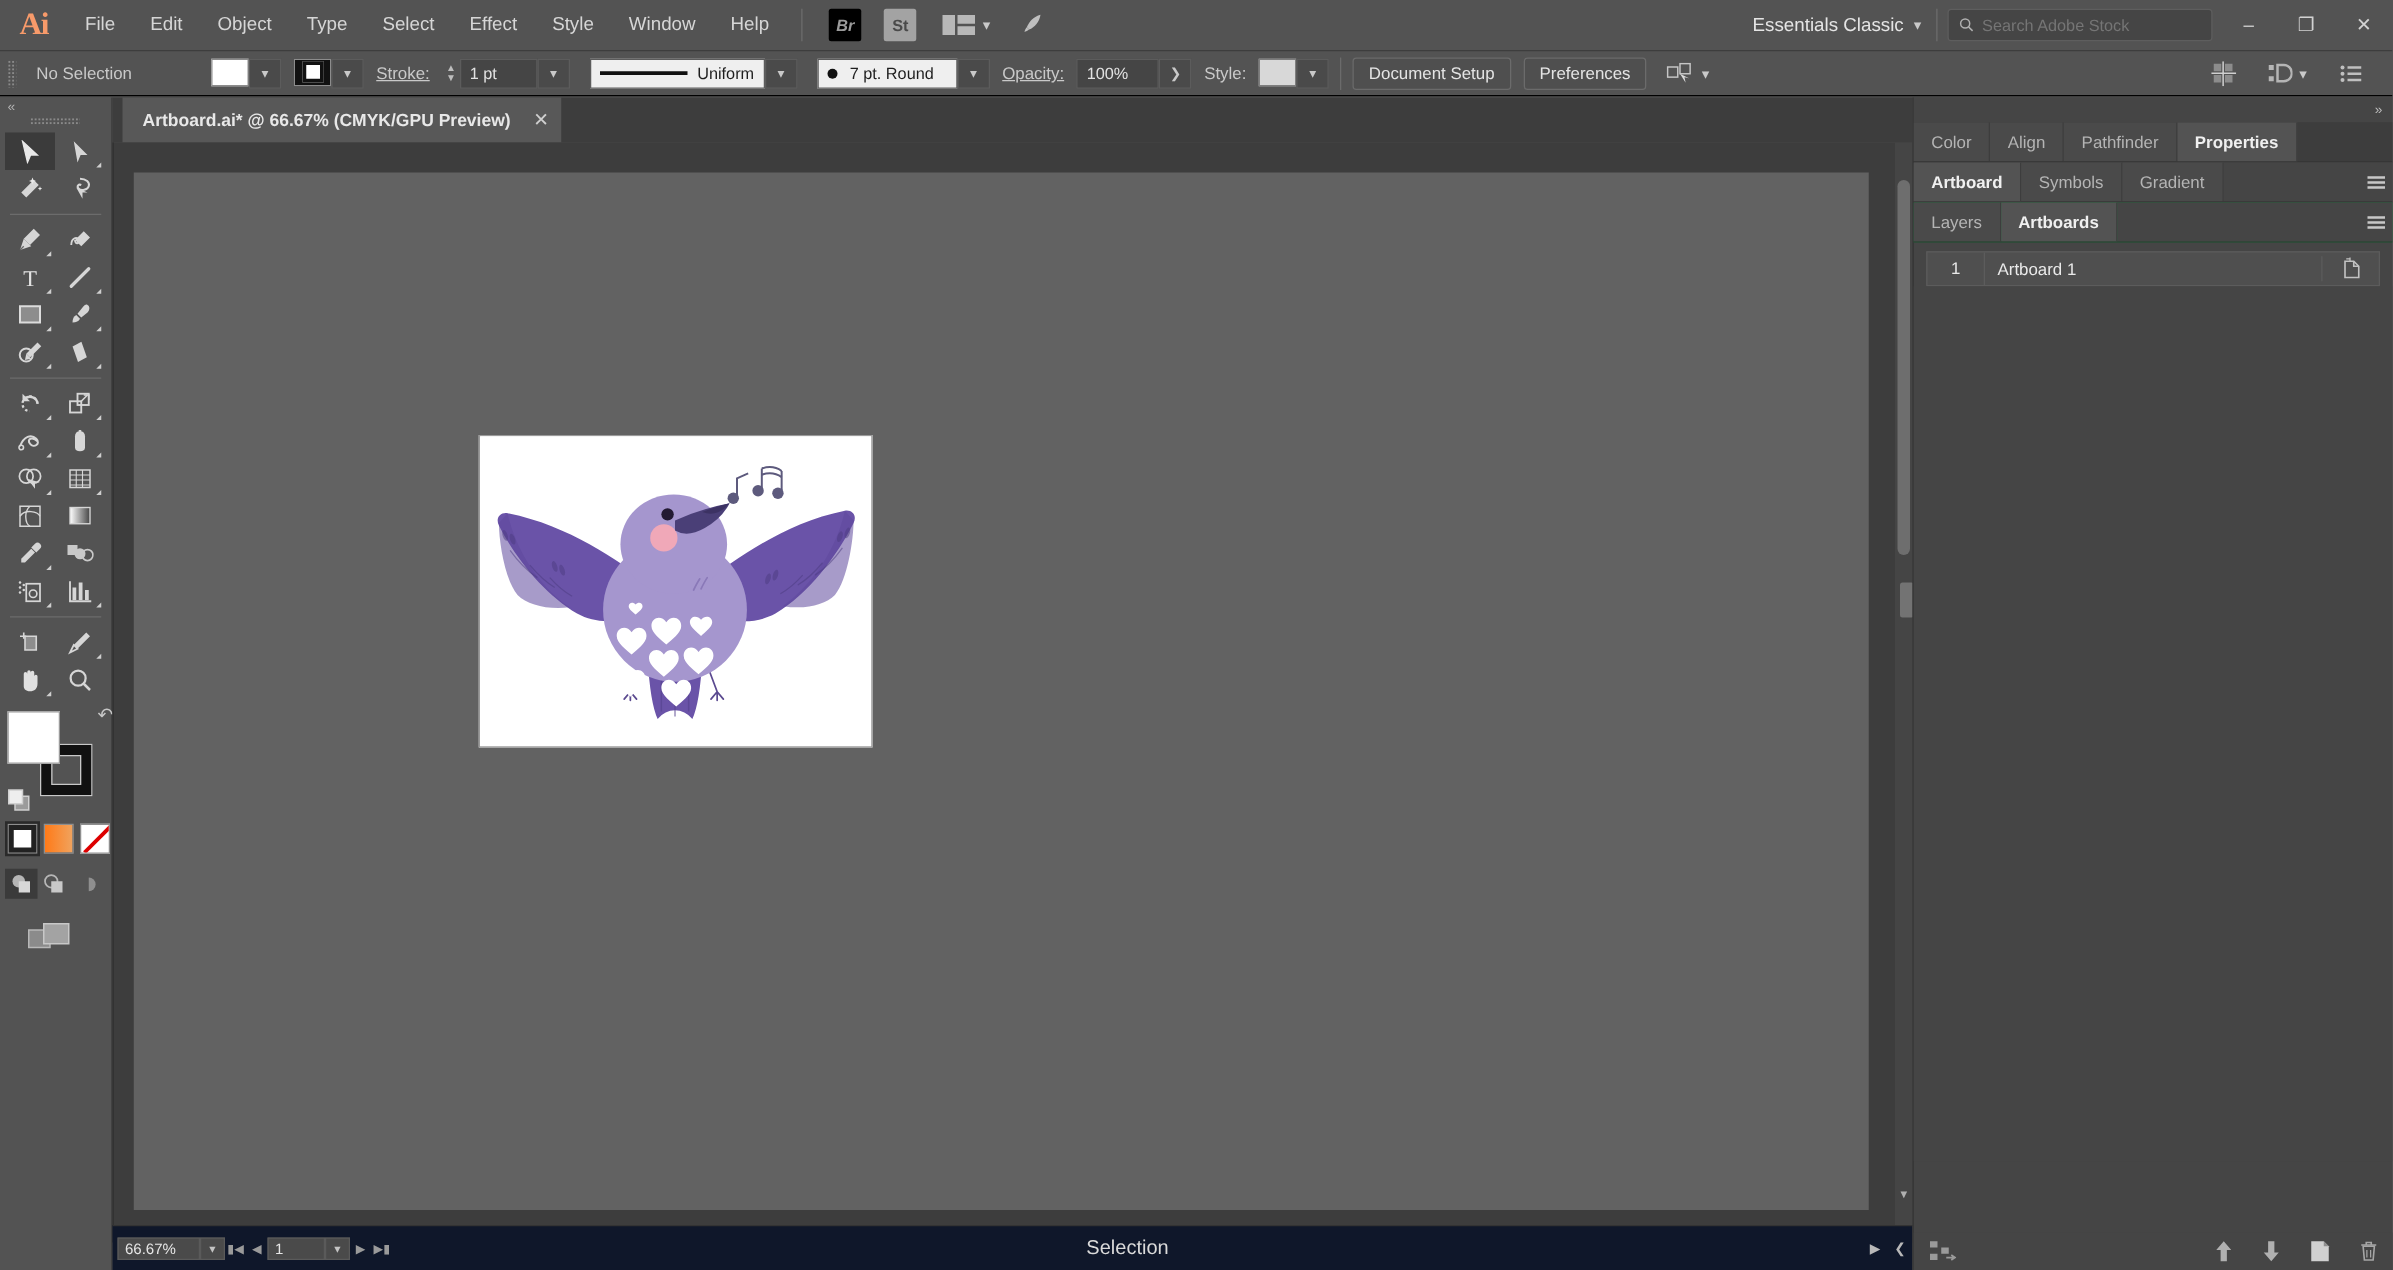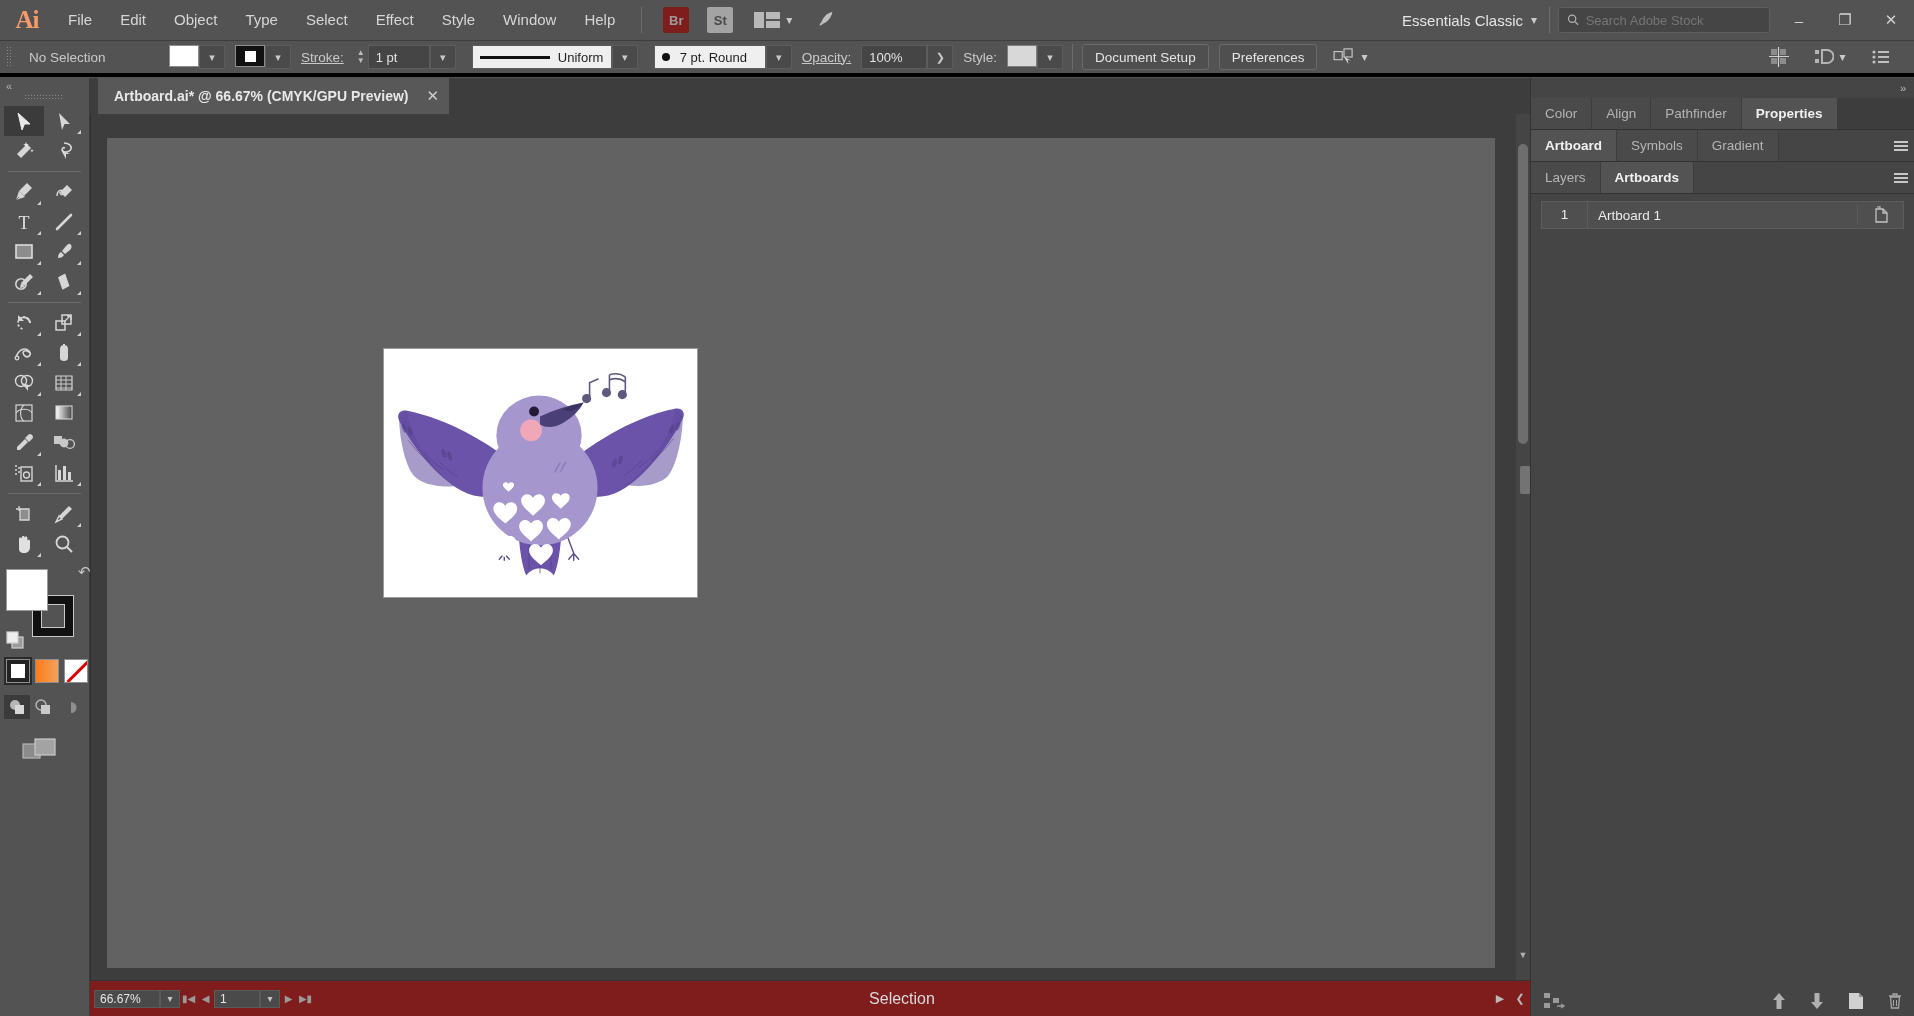--- a/index.html
+++ b/index.html
@@ -30,21 +30,21 @@
   .mb-divider { width: 1px; height: 26px; background: #6e6e6e; margin: 0 12px; }
   .mb-icon-btn {
     width: 30px; height: 26px; display: flex; align-items: center; justify-content: center;
     margin: 0 7px; cursor: default;
   }
   .br-badge, .st-badge {
     width: 26px; height: 26px; border-radius: 2px; background: #8c8c8c;
     color: #4c4c4c; font-size: 13px; font-weight: bold;
     display: flex; align-items: center; justify-content: center;
   }
-  .br-badge { background: #7f1d1d; color: #9b9b9b; }
+  .br-badge { background: #000000; color: #9b9b9b; font-style: italic; }
   .st-badge { background: #a3a3a3; color: #4a4a4a; }
   .arrange-icon { display: flex; gap: 2px; }
   .arrange-icon .l { width: 10px; height: 16px; background: #b8b8b8; }
   .arrange-icon .r { display: flex; flex-direction: column; gap: 2px; }
   .arrange-icon .r i { width: 14px; height: 7px; background: #b8b8b8; display:block; }
   .chev { color: #c9c9c9; font-size: 12px; }
   .ws-name { color: #e5e5e5; font-size: 15px; padding: 0 8px; }
   .stock-search {
     width: 212px; height: 26px; background: #454545; border: 1px solid #5e5e5e;
     border-radius: 3px; display: flex; align-items: center; padding: 0 8px; gap: 6px; justify-content: flex-end;
@@ -55,21 +55,21 @@
   }
   .win-btns { display: flex; align-items: center; height: 40px; margin-left: 6px; }
   .win-btn {
     width: 46px; height: 40px; display: flex; align-items: center; justify-content: center;
     color: #d2d2d2; font-size: 15px; cursor: default;
   }
 
   
   .controlbar {
     position: absolute; left: 0; top: 40px; width: 1914px; height: 37px;
-    background: #535353; border-top: 1px solid #3d3d3d; border-bottom: 4px solid #000000;
+    background: #535353; border-top: 1px solid #3d3d3d; border-bottom: 1px solid #000000;
     display: flex; align-items: center; padding-left: 6px;
   }
   .grip { width: 7px; height: 22px; margin-right: 6px;
     background-image: radial-gradient(circle, #8a8a8a 1px, transparent 1px);
     background-size: 3px 3px; }
   .cb-label { color: #c9c9c9; font-size: 13.5px; margin: 0 10px; white-space: nowrap; }
   .cb-label.ul { text-decoration: underline; }
   .swatch-box {
     width: 30px; height: 22px; border: 1px solid #8c8c8c; background: #fff;
   }
@@ -173,21 +173,21 @@
   .vscroll { position: absolute; right: 0; top: 0; width: 14px; height: 866px; background: #454545; }
   .vscroll .thumb { position: absolute; left: 2px; top: 30px; width: 10px; height: 300px; background: #6e6e6e; border-radius: 5px; }
   .vs-arrow { position: absolute; right: 1px; width: 12px; height: 14px; color: #b0b0b0; font-size: 9px; text-align: center; }
   .hscroll { position: absolute; left: 0; bottom: 0; width: 1440px; height: 14px; background: #454545; }
   .hscroll .thumb { position: absolute; left: 790px; top: 2px; width: 90px; height: 10px; background: #6e6e6e; border-radius: 5px; }
   .edge-tab { position: absolute; right: -1px; top: 352px; width: 11px; height: 28px; background: #737373; border-radius: 2px; }
 
   
   .statusbar {
     position: absolute; left: 90px; bottom: 0; width: 1440px; height: 36px;
-    background: #7f1d1d; display: flex; align-items: center; gap: 0; padding-left: 4px;
+    background: #0f172a; display: flex; align-items: center; gap: 0; padding-left: 4px;
     border-top: 1px solid #333;
   }
   .sb-zoom { width: 66px; height: 18px; background: #4a4a4a; border: 1px solid #5a5a5a;
     color: #e6e6e6; font-size: 12px; display: flex; align-items: center; padding-left: 5px; }
   .sb-dd { width: 20px; height: 18px; background: #4a4a4a; border: 1px solid #5a5a5a;
     color: #c4c4c4; font-size: 10px; display: flex; align-items: center; justify-content: center; }
   .sb-nav { width: 17px; height: 18px; color: #9a9a9a; font-size: 10px; display: flex; align-items: center; justify-content: center; }
   .sb-page { width: 46px; height: 18px; background: #4a4a4a; border: 1px solid #5a5a5a;
     color: #e6e6e6; font-size: 12px; display: flex; align-items: center; padding-left: 5px; }
   .sb-status { flex: 1; text-align: center; color: #dadada; font-size: 16px; }

